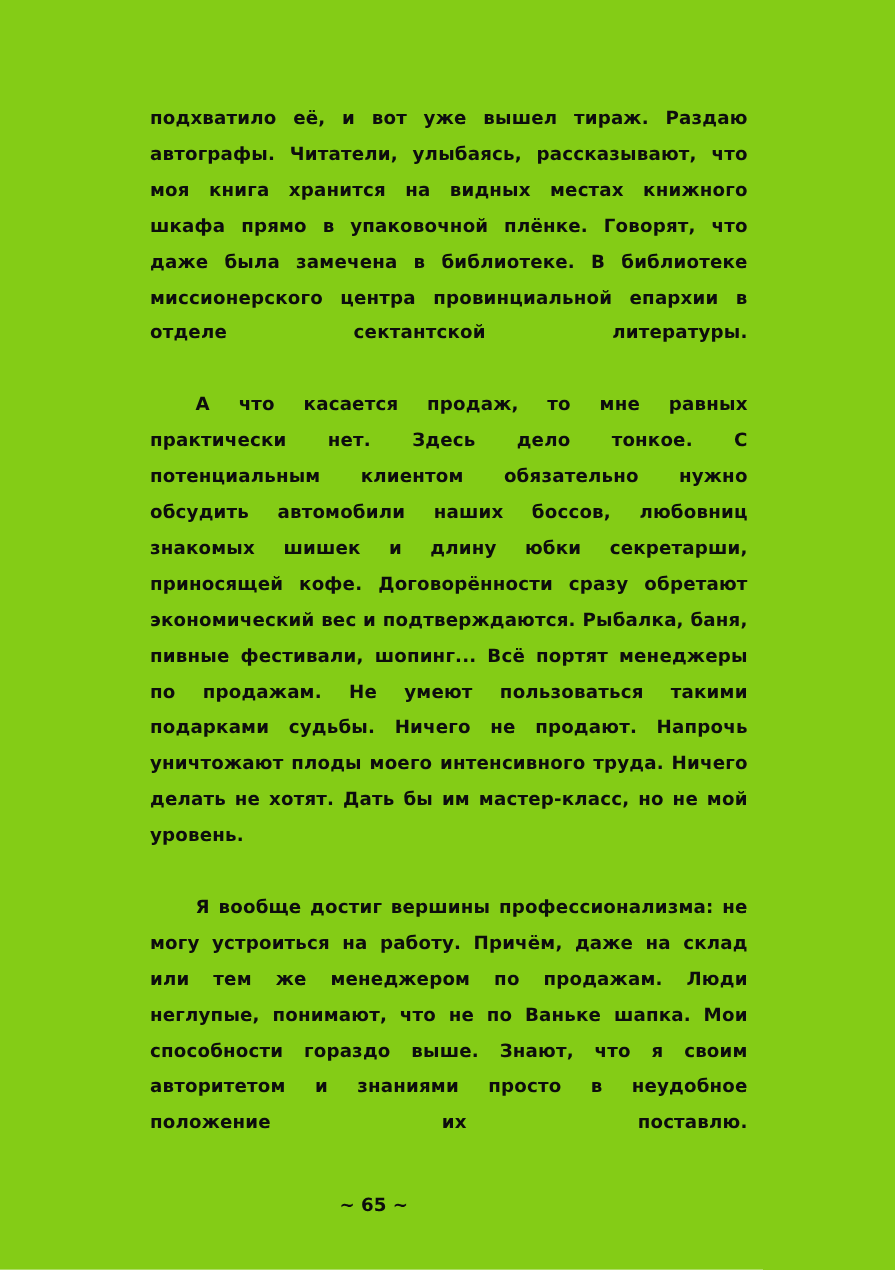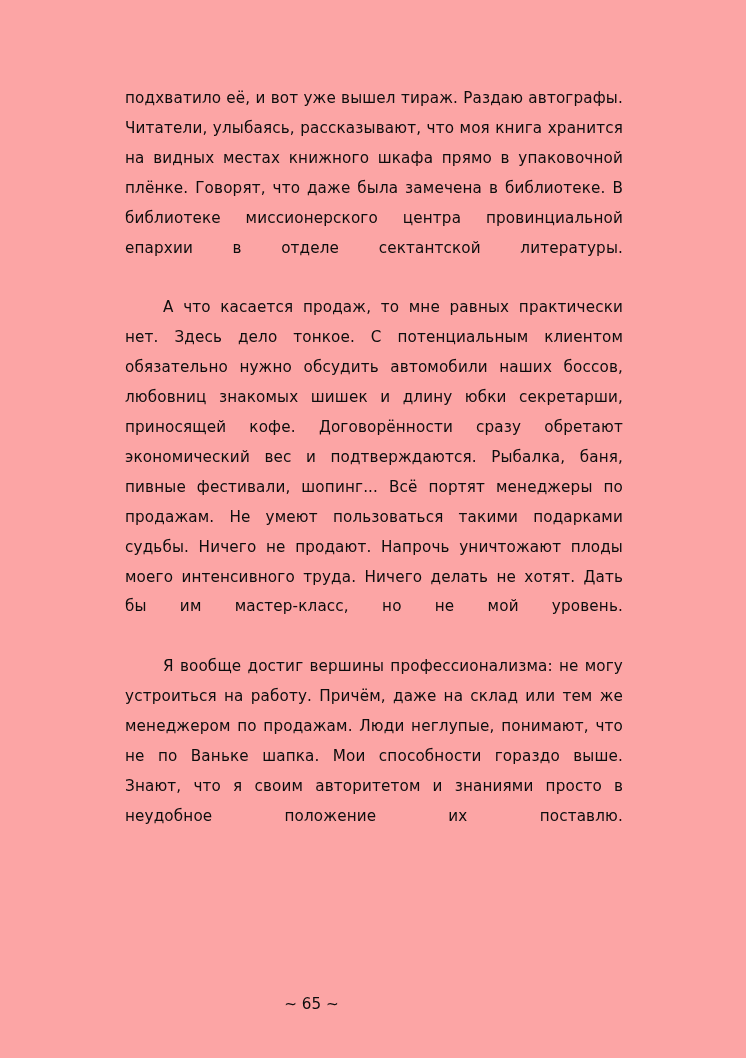--- a/index.html
+++ b/index.html
@@ -15,21 +15,22 @@
     color: #000000;
     overflow: hidden;
   }
 
   .page {
     position: absolute;
     left: 0;
     top: 0;
     width: 746px;
     height: 1058px;
-    background: #fca5a5;
+    background: #84cc16;
+    font-weight: bold;
   }
 
   .text-block {
     position: absolute;
     left: 125px;
     top: 84px;
     width: 498px;
   }
 
   p.para {

